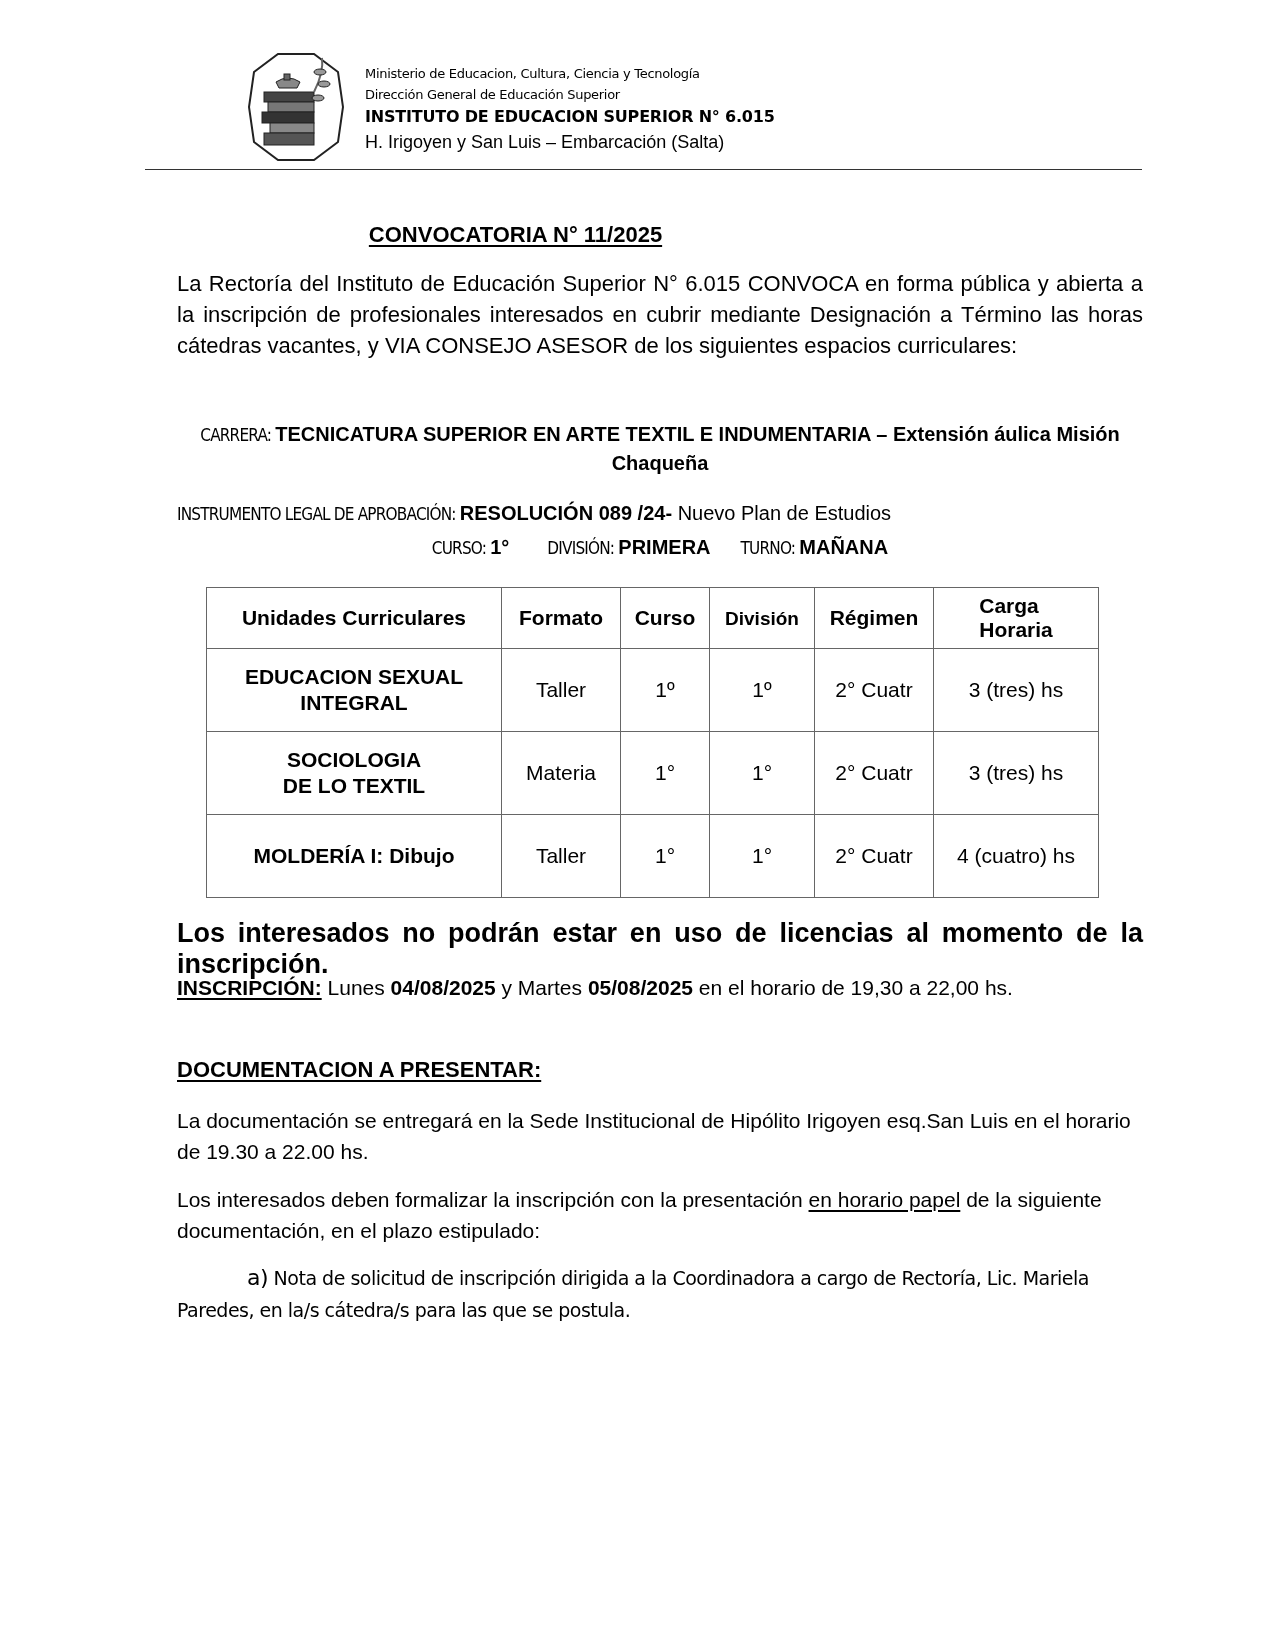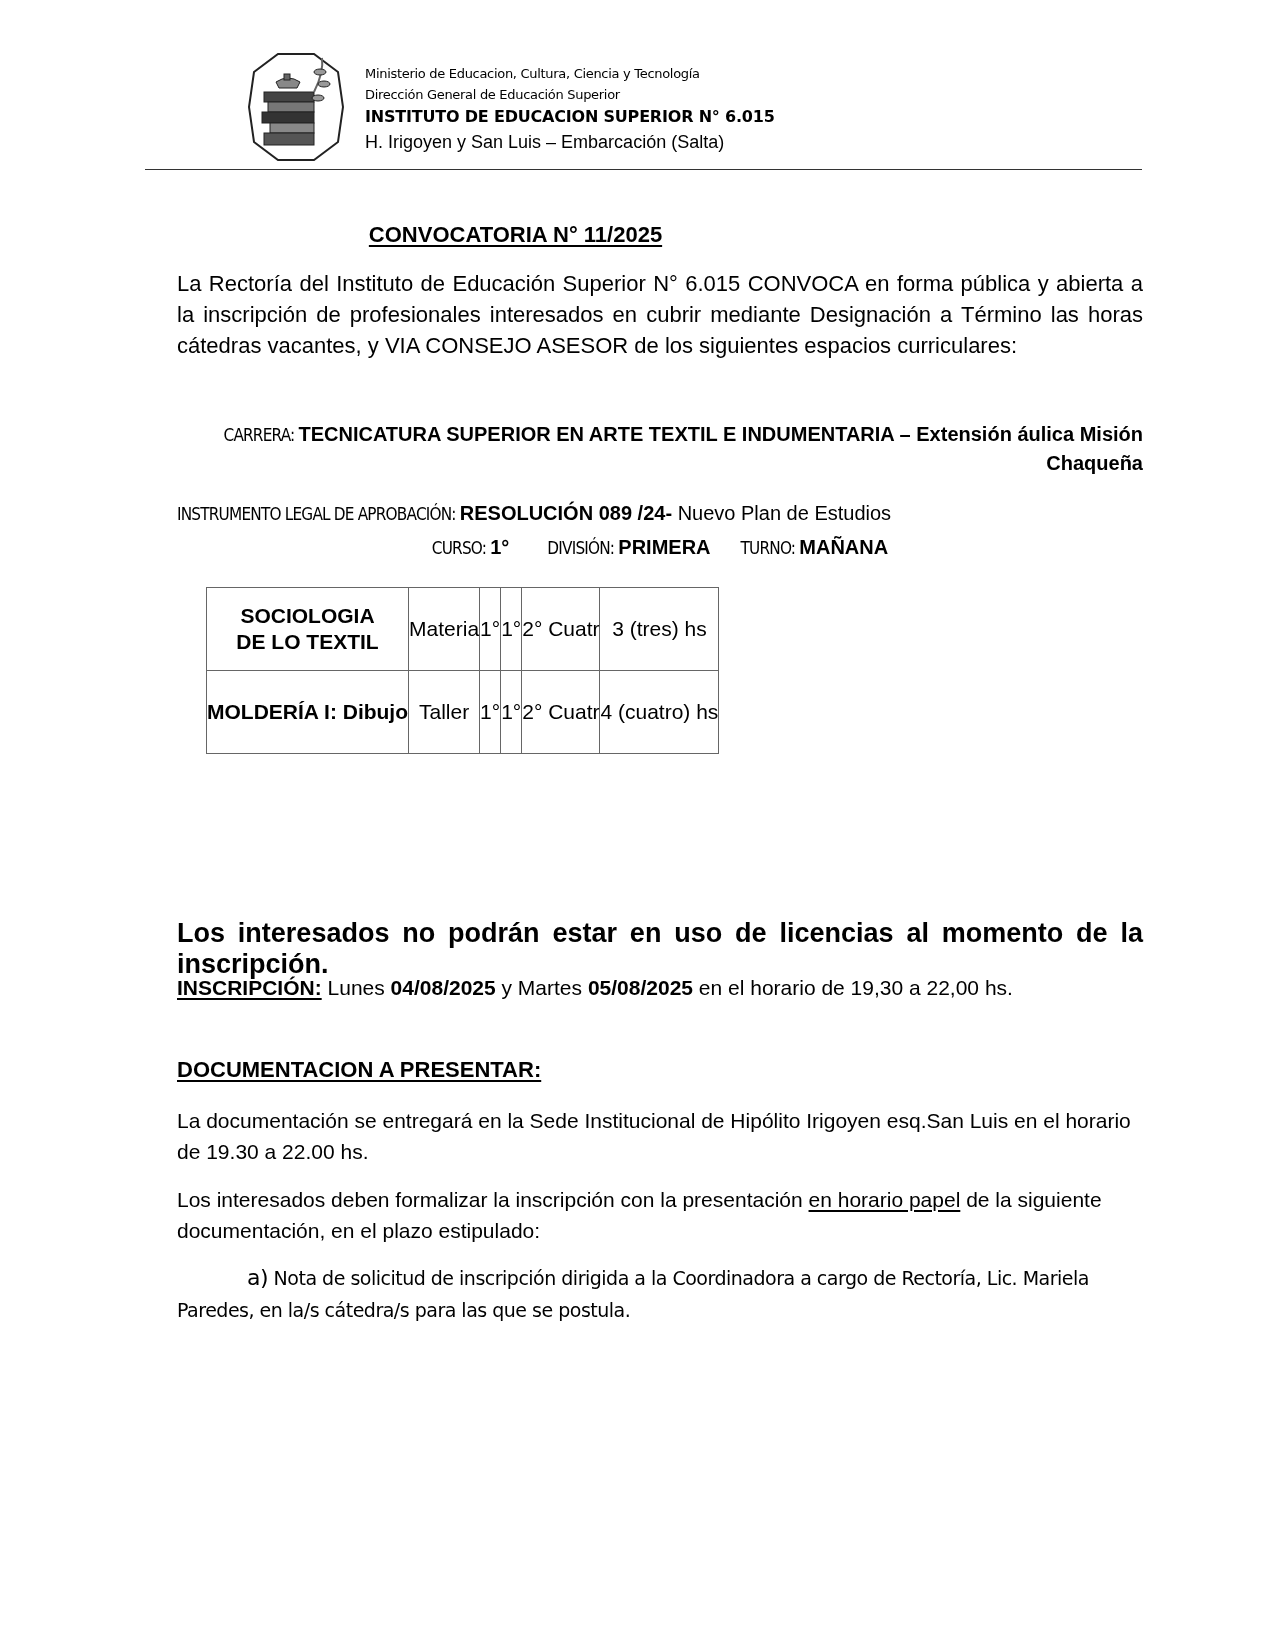--- a/index.html
+++ b/index.html
@@ -16,21 +16,21 @@
   #hdr-rule { left: 145px; top: 169px; width: 997px; height: 0; border-top: 1.5px solid #333; }
 
   
   #title { left: 0; width: 1031px; top: 222px; text-align: center; font-size: 22px; font-weight: bold; }
   #title span { text-decoration: underline; text-decoration-thickness: 2px; text-underline-offset: 3px; }
 
   .body-text { left: 177px; width: 966px; font-size: 22px; line-height: 31px; text-align: justify; }
   #intro { top: 268px; text-align-last: left; }
 
   .label-light { font-family: "DejaVu Sans", sans-serif; font-size: 17px; letter-spacing: -0.8px; font-stretch: condensed; }
-  #carrera { top: 420px; font-size: 20px; line-height: 28px; font-weight: bold; text-align: right; }
+  #carrera { top: 420px; font-size: 20px; line-height: 28px; font-weight: bold; text-align: center; }
   #carrera .label-light { font-weight: normal; }
   #instrumento { top: 500px; font-size: 20px; line-height: 26px; text-align: left; }
   #curso-line { top: 534px; font-size: 20px; line-height: 26px; text-align: center; white-space: nowrap; }
   #curso-line .gap { display: inline-block; width: 38px; }
   #curso-line .gap2 { display: inline-block; width: 30px; }
 
   
   #table { left: 206px; top: 587px; border-collapse: collapse; font-size: 21px; }
   #table td, #table th { border: 1.5px solid #666; text-align: center; vertical-align: middle; padding: 0; }
   #table th { font-weight: bold; height: 60px; }
@@ -81,20 +81,36 @@
 <div id="intro" class="abs body-text">La Rectoría del Instituto de Educación Superior N° 6.015 CONVOCA en forma pública y abierta a la inscripción de profesionales interesados en cubrir mediante Designación a Término las horas cátedras vacantes, y VIA CONSEJO ASESOR de los siguientes espacios curriculares:</div>
 
 <div id="carrera" class="abs body-text"><span class="label-light">CARRERA: </span><span>TECNICATURA SUPERIOR EN ARTE TEXTIL E INDUMENTARIA – Extensión áulica Misión Chaqueña</span></div>
 
 <div id="instrumento" class="abs body-text"><span class="label-light">INSTRUMENTO LEGAL DE APROBACIÓN: </span><b>RESOLUCIÓN 089 /24-</b><span> Nuevo Plan de Estudios</span></div>
 
 <div id="curso-line" class="abs body-text"><span class="label-light">CURSO: </span><b>1°</b><span class="gap"></span><span class="label-light">DIVISIÓN: </span><b>PRIMERA</b><span class="gap2"></span><span class="label-light">TURNO: </span><b>MAÑANA</b></div>
 
 <table id="table" class="abs">
   <tbody>
+      <tr>
+    <th class="c0">Unidades Curriculares</th>
+    <th class="c1">Formato</th>
+    <th class="c2">Curso</th>
+    <th class="c3"><span class="small">División</span></th>
+    <th class="c4">Régimen</th>
+    <th class="c5"><span class="carga"><span>Carga</span><br><span>Horaria</span></span></th>
+  </tr>
+  <tr class="r">
+    <td class="unit"><span>EDUCACION SEXUAL</span><br><span>INTEGRAL</span></td>
+    <td>Taller</td>
+    <td>1º</td>
+    <td>1º</td>
+    <td>2° Cuatr</td>
+    <td>3 (tres) hs</td>
+  </tr>
   <tr class="r">
     <td class="unit"><span>SOCIOLOGIA</span><br><span>DE LO TEXTIL</span></td>
     <td>Materia</td>
     <td>1°</td>
     <td>1°</td>
     <td>2° Cuatr</td>
     <td>3 (tres) hs</td>
   </tr>
   <tr class="r">
     <td class="unit"><span>MOLDERÍA I: Dibujo</span></td>

